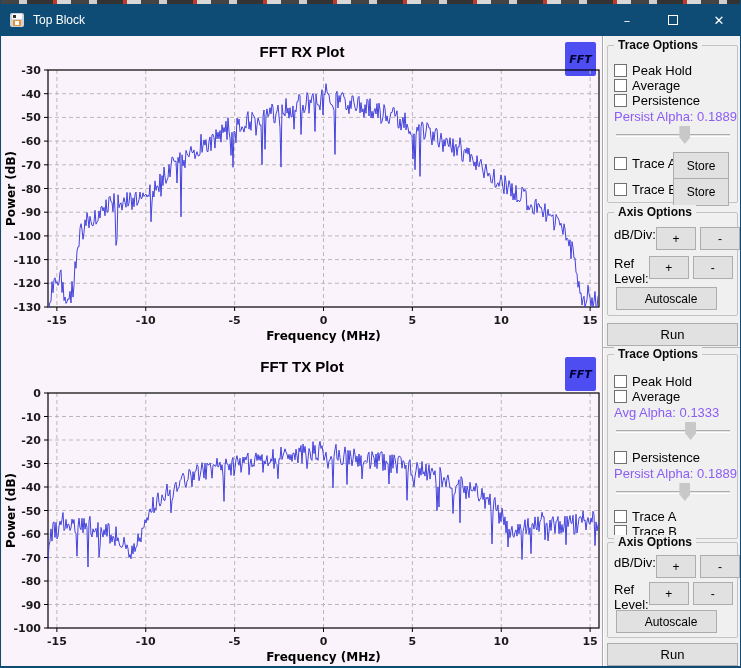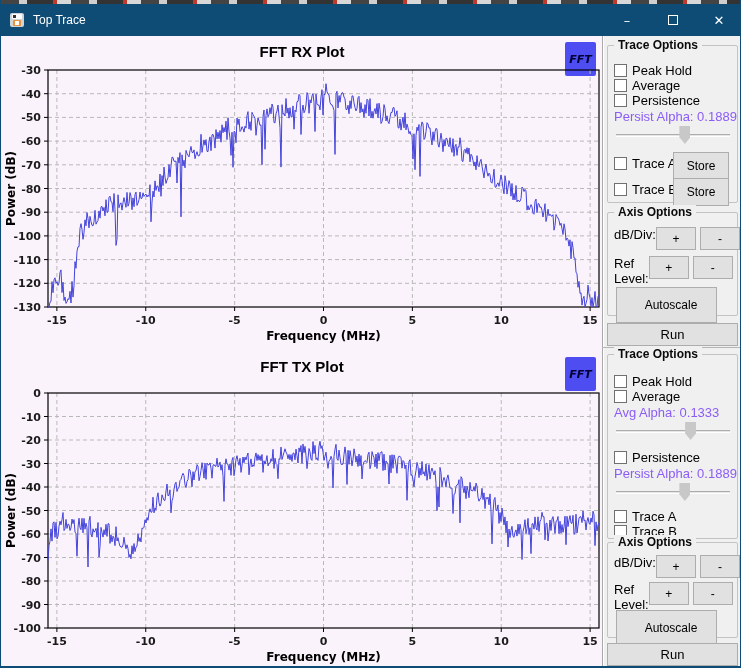--- a/index.html
+++ b/index.html
@@ -44,38 +44,38 @@
                     border-top:1px solid #adadad; border-bottom:1px solid #ffffff; }
   .slider .handle { position:absolute; top:0; width:11px; height:18px; background:#c8c8c8;
                     clip-path:polygon(0 0,100% 0,100% 62%,50% 100%,0 62%); }
   .btn { background:#e1e1e1; border:1px solid #adadad; font-size:12px; color:#000;
          display:flex; align-items:center; justify-content:center; font-family:"Liberation Sans",sans-serif; }
   .store-btn { position:absolute; right:8px; width:56px; height:28px; }
   .axis-row { position:absolute; left:6px; right:6px; height:24px; display:flex; align-items:flex-start; }
   .axis-row .lbl { font-size:13px; }
   .pm-btns { margin-left:auto; display:flex; gap:4px; }
   .pm { width:40px; height:23px; }
-  .wide-btn { position:absolute; left:8px; right:20px; height:36px;padding-left:9px; }
+  .wide-btn { position:absolute; left:8px; right:20px; height:23px;padding-left:9px; }
   .run-btn { position:absolute; left:3px; right:3px; height:23px; font-size:13px; }
 </style>
 </head>
 <body>
 
 <div class="window">
   <div class="desktop-strip"></div>
 
   <div class="titlebar">
     <svg class="app-icon" viewBox="0 0 16 16">
       <rect x="1" y="1" width="14" height="14" rx="2" fill="#cfd4d8"></rect>
       <rect x="3" y="2" width="10" height="5" rx="1" fill="#ffffff"></rect>
       <rect x="4" y="3" width="3" height="3" fill="#333"></rect>
       <rect x="4" y="8" width="8" height="6" rx="1" fill="#e8923a"></rect>
       <rect x="6" y="9" width="4" height="4" fill="#fff"></rect>
     </svg>
-    <span class="tb-title">Top Trace</span>
+    <span class="tb-title">Top Block</span>
     <div class="tb-btns">
       <div class="tb-btn">–</div>
       <div class="tb-btn">
         <span class="tb-max-glyph"></span>
       </div>
       <div class="tb-btn">✕</div>
     </div>
   </div>
 
   <div class="section sec-rx">

